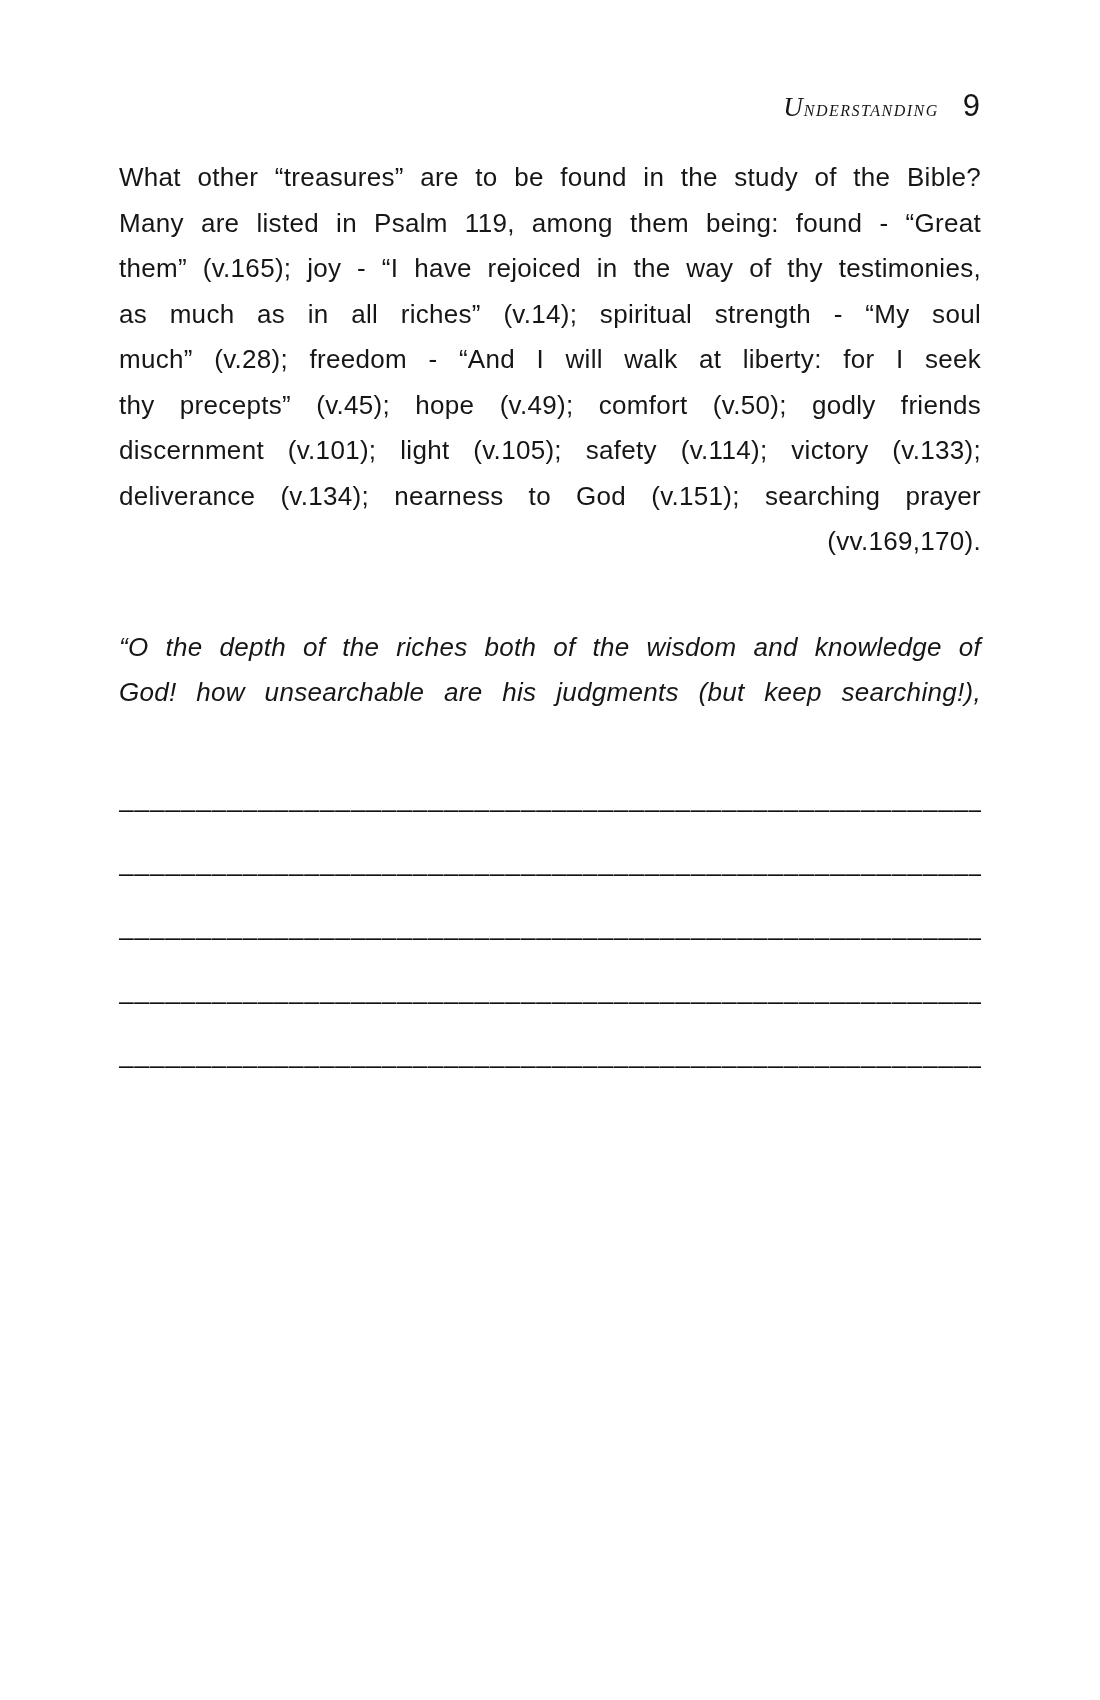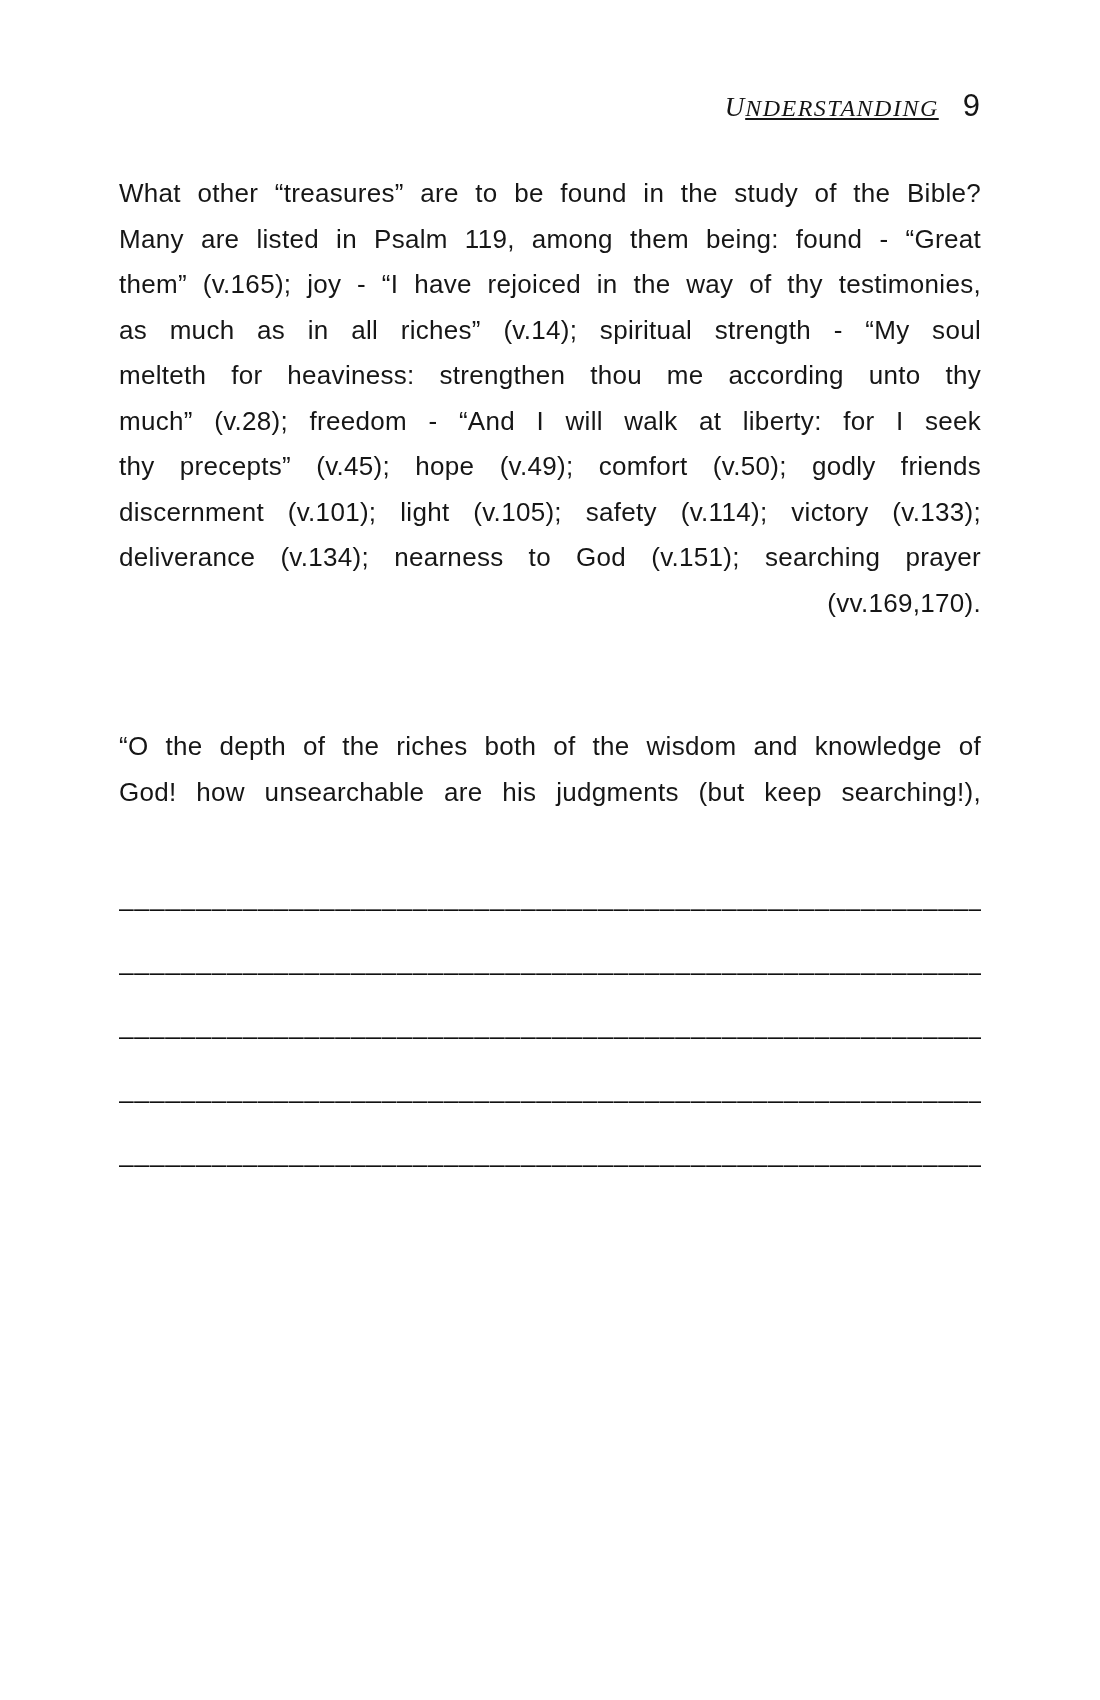--- a/index.html
+++ b/index.html
@@ -26,52 +26,51 @@
   }
   .chapter-initial {
     font-family: "Liberation Serif", serif;
     font-style: italic;
     font-size: 27px;
     letter-spacing: 1px;
   }
   .chapter-rest {
     font-family: "Liberation Serif", serif;
     font-style: italic;
-    font-size: 24px;
+    font-size: 16px;
     letter-spacing: 1.5px;
-    text-decoration: underline;
   }
   .page-number {
     font-family: "Liberation Sans", sans-serif;
     font-size: 31px;
     font-weight: 400;
     margin-left: 24px;
   }
 
   
   .body-text {
     position: absolute;
     left: 119px;
-    top: 171px;
+    top: 155px;
     width: 862px;
   }
   .para {
     font-size: 26px;
     line-height: 45.5px;
     letter-spacing: 0.3px;
     word-spacing: 1px;
   }
   .para .jl {           
     text-align: justify;
     text-align-last: justify;
   }
   .para .ll {           
     text-align: right;
   }
-  .para2 { margin-top: 98px; }
+  .para2 { margin-top: 60px; font-style: italic; }
 
   
   .blanks { margin-top: 50px; }
   .blank-line {
     height: 64px;
     overflow: hidden;
     white-space: nowrap;
     font-size: 26px;
     line-height: 64px;
     letter-spacing: 1px;
@@ -89,21 +88,20 @@
     <span class="page-number">9</span>
   </div>
 
   <div class="body-text">
 
     <div class="para para1">
       <div class="jl">What other “treasures” are to be found in the study of the Bible?</div>
       <div class="jl">Many are listed in Psalm 119, among them being: found - “Great</div>
       <div class="jl">them” (v.165); joy - “I have rejoiced in the way of thy testimonies,</div>
       <div class="jl">as much as in all riches” (v.14); spiritual strength - “My soul</div>
-      <div class="jl">melteth for heaviness: strengthen thou me according unto thy</div>
       <div class="jl">much” (v.28); freedom - “And I will walk at liberty: for I seek</div>
       <div class="jl">thy precepts” (v.45); hope (v.49); comfort (v.50); godly friends</div>
       <div class="jl">discernment (v.101); light (v.105); safety (v.114); victory (v.133);</div>
       <div class="jl">deliverance (v.134); nearness to God (v.151); searching prayer</div>
       <div class="ll">(vv.169,170).</div>
     </div>
 
     <div class="para para2">
       <div class="jl">“O the depth of the riches both of the wisdom and knowledge of</div>
       <div class="jl">God! how unsearchable are his judgments (but keep searching!),</div>

